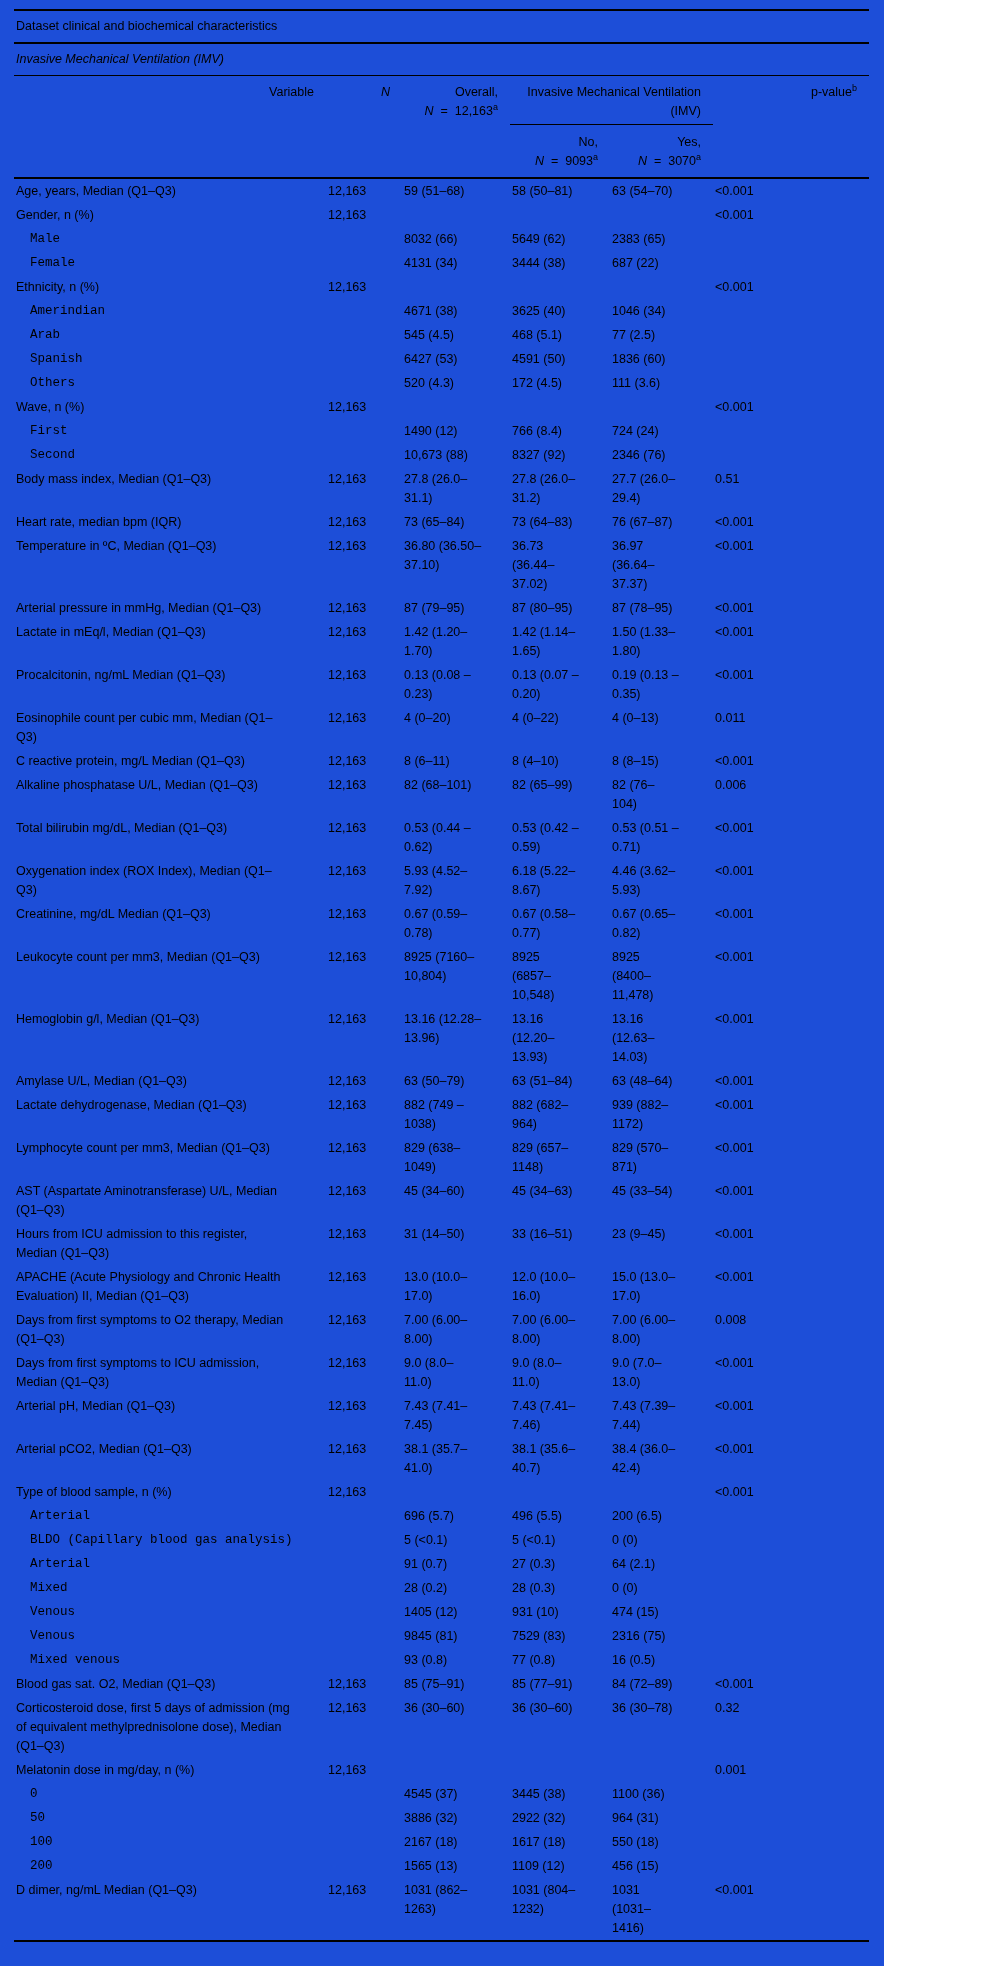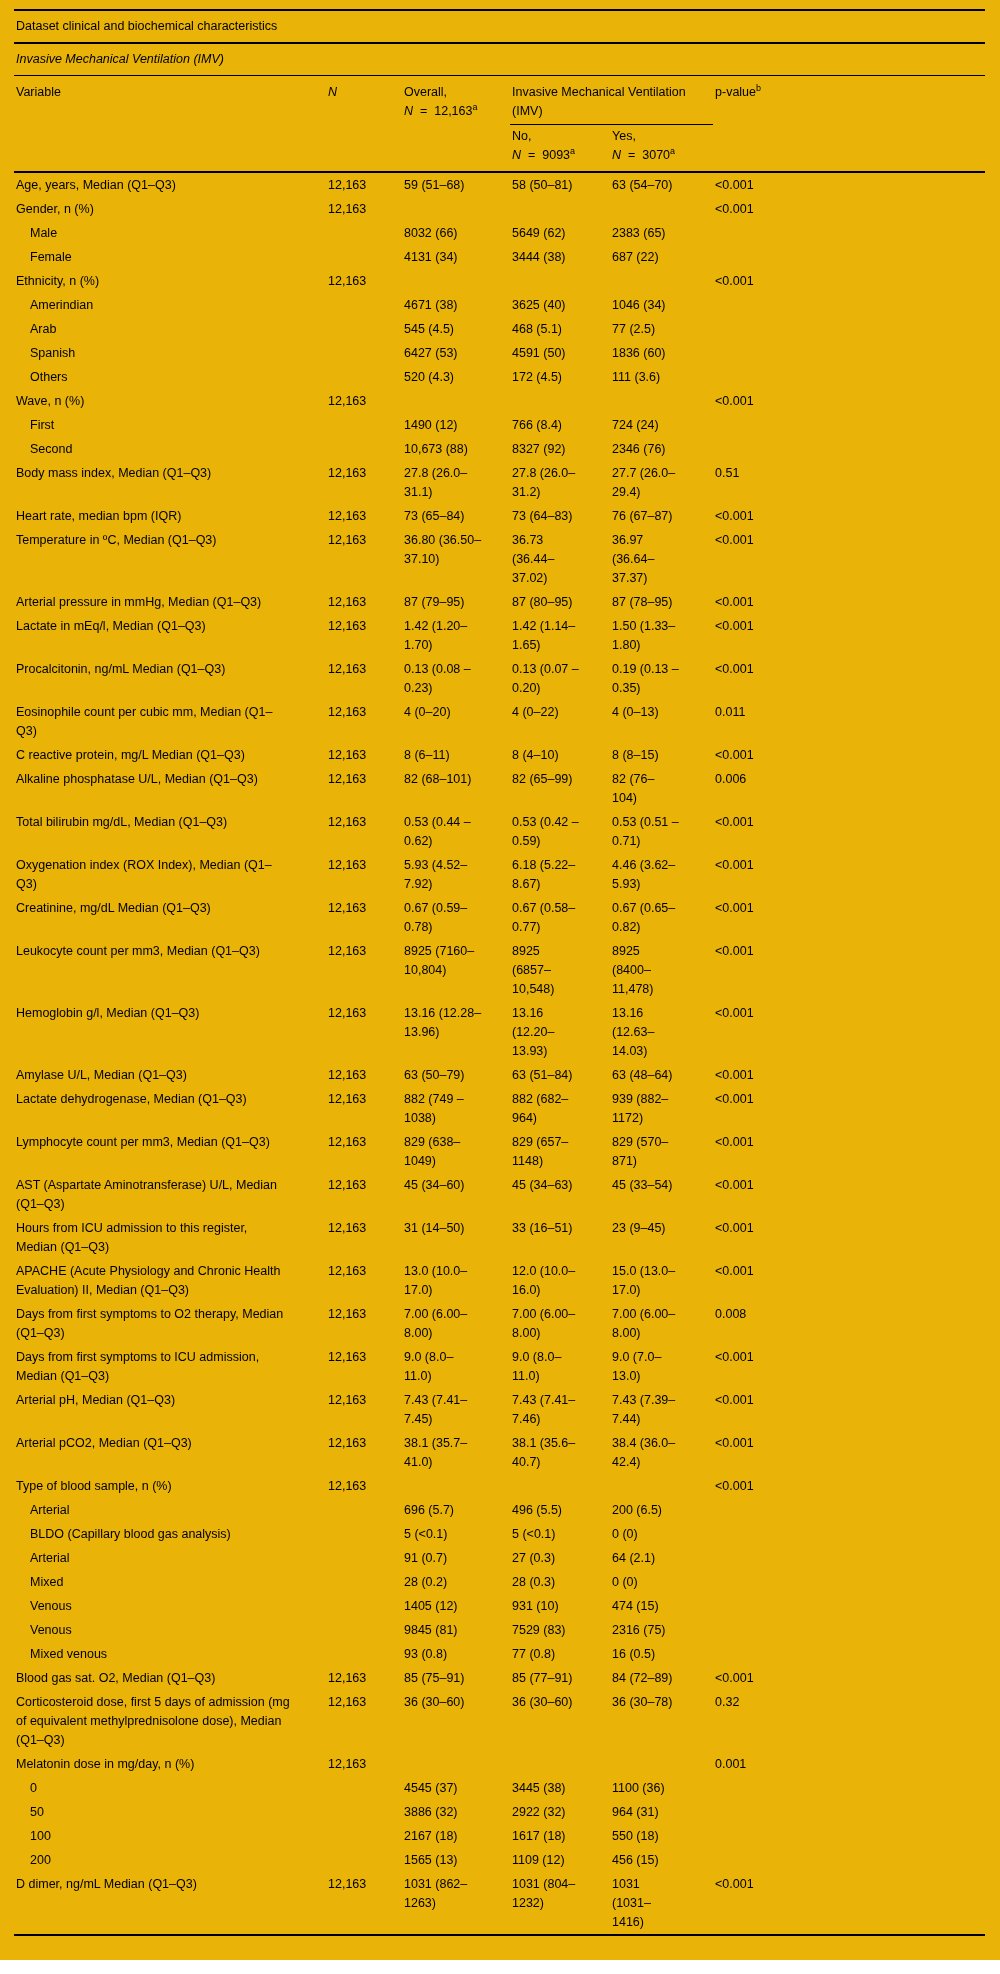--- a/index.html
+++ b/index.html
@@ -1,27 +1,27 @@
 <!DOCTYPE html>
 <html><head>
 <meta charset="utf-8">
 <style>
   * { box-sizing: border-box; }
   html, body { margin: 0; padding: 0; background: #ffffff; }
   body { color: #000; font-family: "Liberation Sans", "DejaVu Sans", sans-serif; }
-  .page { width: 1000px; padding: 9px 15px 24px 14px; background: #eab308; }
+  .page { width: 884px; padding: 9px 15px 24px 14px; background: #1d4ed8; }
   .caption { font-size: 12.5px; line-height: 19px; padding: 6px 2px; border-top: 2px solid #000; border-bottom: 2px solid #000; }
   .subcaption { font-size: 12.5px; line-height: 19px; font-style: italic; padding: 6px 2px; border-bottom: 1px solid #000; }
   table { width: 100%; border-collapse: collapse; table-layout: fixed; border-bottom: 2px solid #000; }
   th, td { font-size: 12.5px; line-height: 19px; font-weight: normal; text-align: left; vertical-align: top; }
-  thead th { padding: 7px 12px 6px 2px; border-bottom: 2px solid #000; }
+  thead th { padding: 7px 12px 6px 2px; border-bottom: 2px solid #000; text-align: right; }
   thead th.group { border-bottom: 1px solid #000; padding-bottom: 3px; }
-  thead tr.subrow th { padding-top: 2px; }
+  thead tr.subrow th { padding-top: 8px; }
   tbody td { padding: 3px 12px 2px 2px; white-space: pre-line; }
-  tbody td.indent { padding-left: 16px; }
+  tbody td.indent { padding-left: 16px; font-family: Liberation Mono, monospace; }
   sup { font-size: 9px; vertical-align: super; line-height: 0; }
   i { font-style: italic; }
 </style>
 </head>
 <body>
 
 <div class="page">
   <div class="caption">Dataset clinical and biochemical characteristics</div>
   <div class="subcaption">Invasive Mechanical Ventilation (IMV)</div>
 

